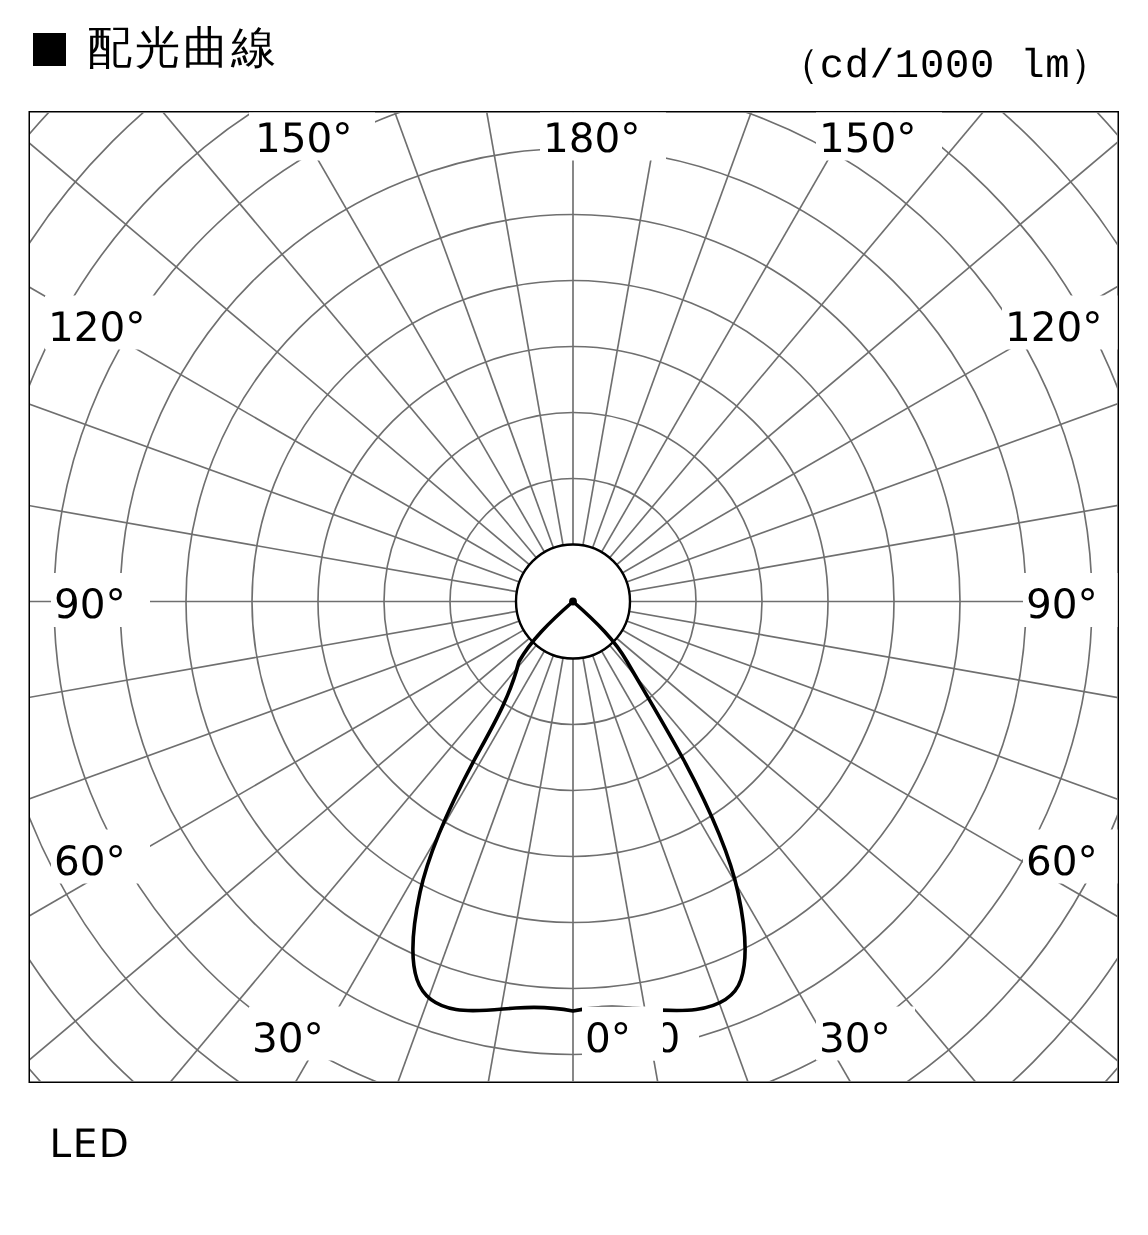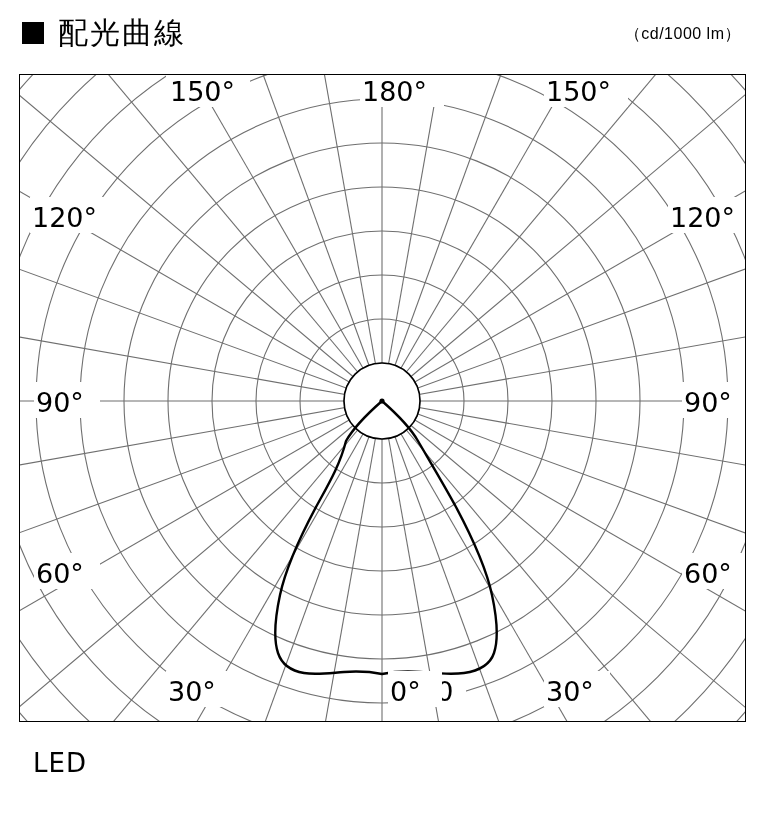--- a/index.html
+++ b/index.html
@@ -44,23 +44,23 @@
   .title-text {
     font-size: 30px;
     letter-spacing: 2px;
     line-height: 1;
     font-family: "DejaVu Sans", "Liberation Sans", sans-serif;
   }
   .unit-text {
     position: absolute;
     right: 24px;
     top: 24px;
-    font-size: 16px;
+    font-size: 27px;
     letter-spacing: 0.5px;
-    font-family: Liberation Sans, sans-serif;
+    font-family: Liberation Mono, monospace;
   }
   
   .chart-box {
     position: absolute;
     left: 19px;
     top: 74px;
     width: 727px;
     height: 648px;
     border: 1px solid #000;
     box-sizing: border-box;

